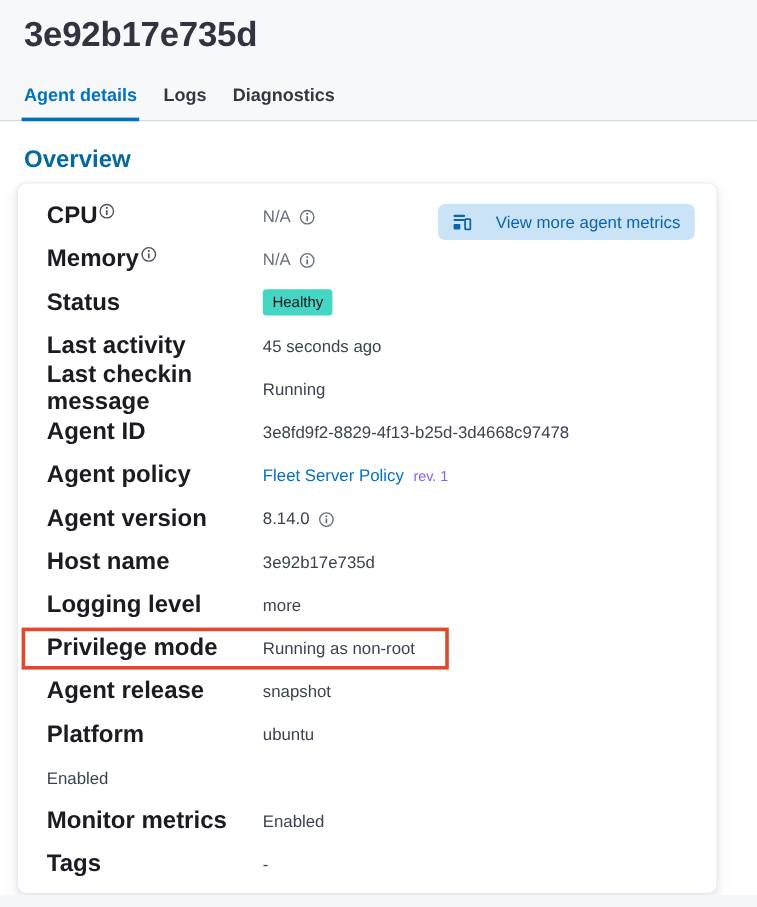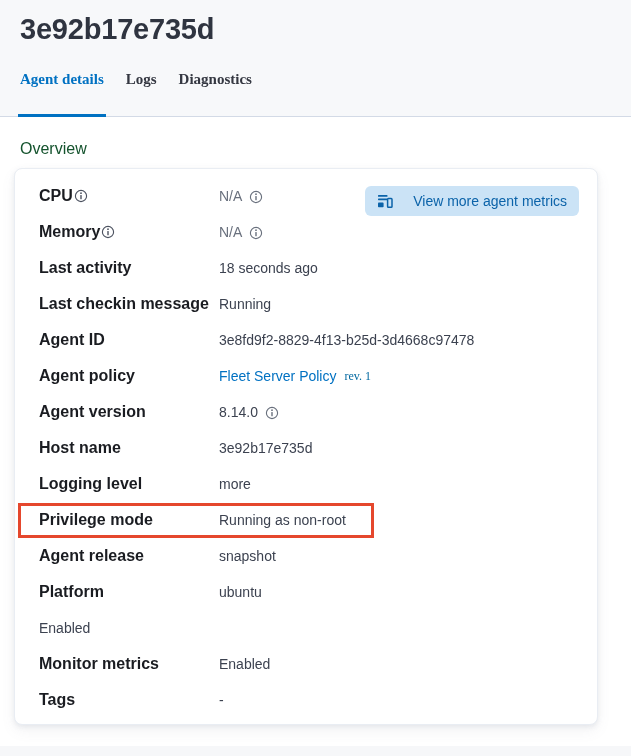--- a/index.html
+++ b/index.html
@@ -28,40 +28,39 @@
   .tabs {
     display: flex;
     gap: 22px;
     margin-top: 25px;
   }
   .tab {
     font-size: 15px;
     font-weight: 700;
     color: #343741;
     text-decoration: none;
-    padding-bottom: 28px;
+    padding-bottom: 12px;
     position: relative;
     cursor: pointer;
-    font-family: Liberation Serif, serif;
   }
   .tab.active { color: #0071c2; }
   .tab.active::after {
     content: "";
     position: absolute;
     left: -2px; right: -2px; bottom: -1px;
     height: 3px;
     background: #0071c2;
   }
 
   
   .section-title {
-    font-size: 16px;
+    font-size: 20px;
     line-height: 24px;
-    font-weight: 400;
-    color: #14532d;
+    font-weight: 700;
+    color: #0369a1;
     margin: 20px 20px 7px 20px;
   }
 
   
   .card {
     position: relative;
     margin: 0 33px 0 14px;
     width: 584px;
     background: #ffffff;
     border: 1px solid #e9edf3;
@@ -73,23 +72,22 @@
   .ov-row {
     height: 36px;
     display: flex;
     align-items: center;
     position: relative;
   }
   .ov-label {
     width: 180px;
     flex: none;
     display: flex;
-    align-items: center;
     gap: 1px;
-    font-size: 16px;
+    font-size: 20px;
     font-weight: 700;
     color: #1a1c21;
   }
   .ov-value {
     display: flex;
     align-items: flex-end;
     gap: 7px;
     font-size: 14px;
     color: #3c4250;
   }
@@ -116,23 +114,22 @@
   }
 
   .link {
     color: #0071c2;
     font-weight: 500;
     text-decoration: none;
     cursor: pointer;
   }
   .rev {
     font-size: 12px;
-    color: #0369a1;
+    color: #8b5cf6;
     margin-left: 1px;
-    font-family: Liberation Serif, serif;
   }
 
   .hl-box {
     position: absolute;
     left: -21px;
     top: 0.5px;
     width: 356px;
     height: 35px;
     border: 3px solid #e5472d;
     pointer-events: none;
@@ -234,24 +231,32 @@
             <svg viewBox="0 0 16 16" aria-hidden="true">
               <circle cx="8" cy="8" r="6.4" fill="none" stroke="currentColor" stroke-width="1.3"></circle>
               <circle cx="8" cy="4.8" r="1" fill="currentColor"></circle>
               <rect x="7.2" y="6.8" width="1.6" height="5" rx="0.7" fill="currentColor"></rect>
             </svg>
           </span>
         </div>
       </div>
       <div class="ov-row">
         <div class="ov-label">
+          <span>Status</span>
+        </div>
+        <div class="ov-value">
+          <span class="badge">Healthy</span>
+        </div>
+      </div>
+      <div class="ov-row">
+        <div class="ov-label">
           <span>Last activity</span>
         </div>
         <div class="ov-value">
-          <span>18 seconds ago</span>
+          <span>45 seconds ago</span>
         </div>
       </div>
       <div class="ov-row">
         <div class="ov-label">
           <span>Last checkin message</span>
         </div>
         <div class="ov-value">
           <span>Running</span>
         </div>
       </div>

